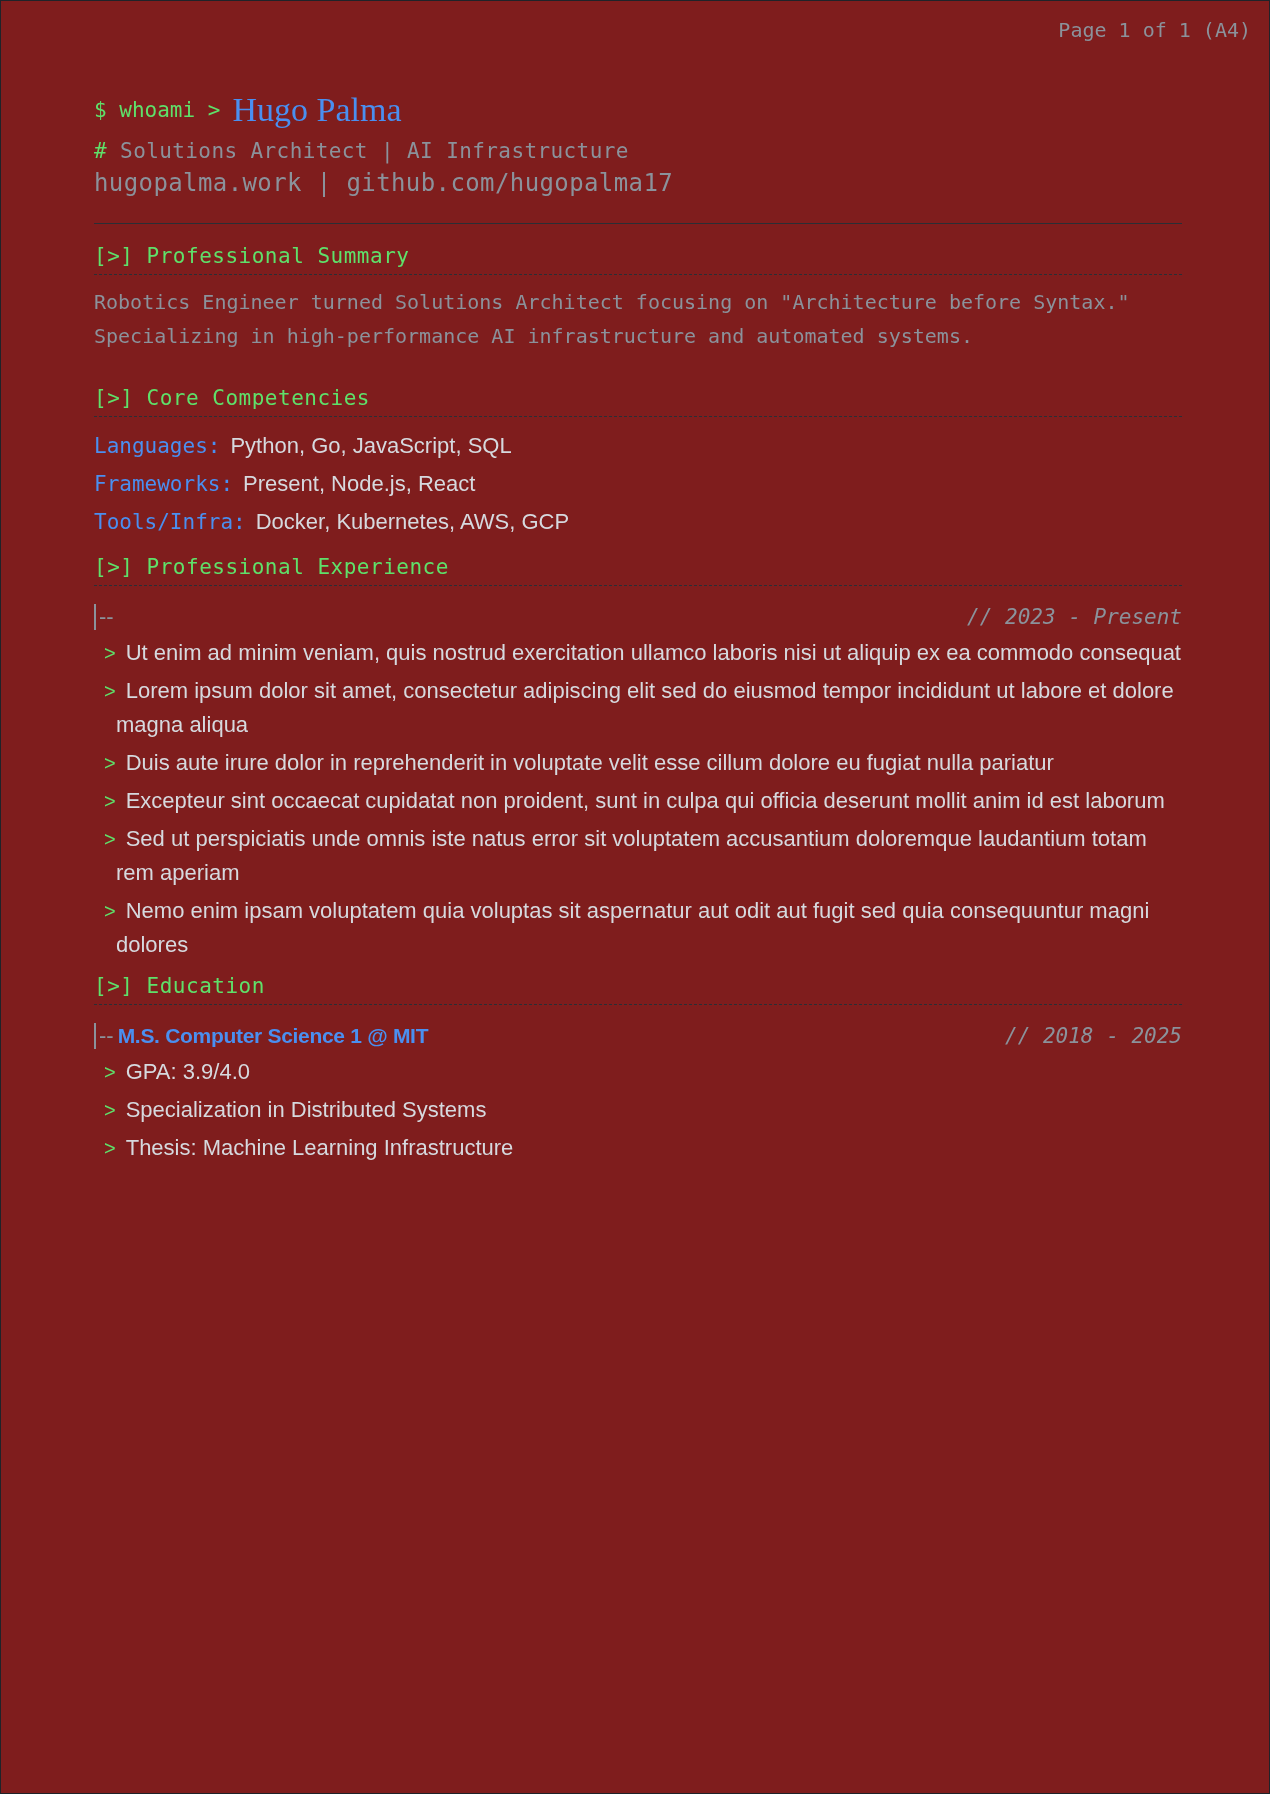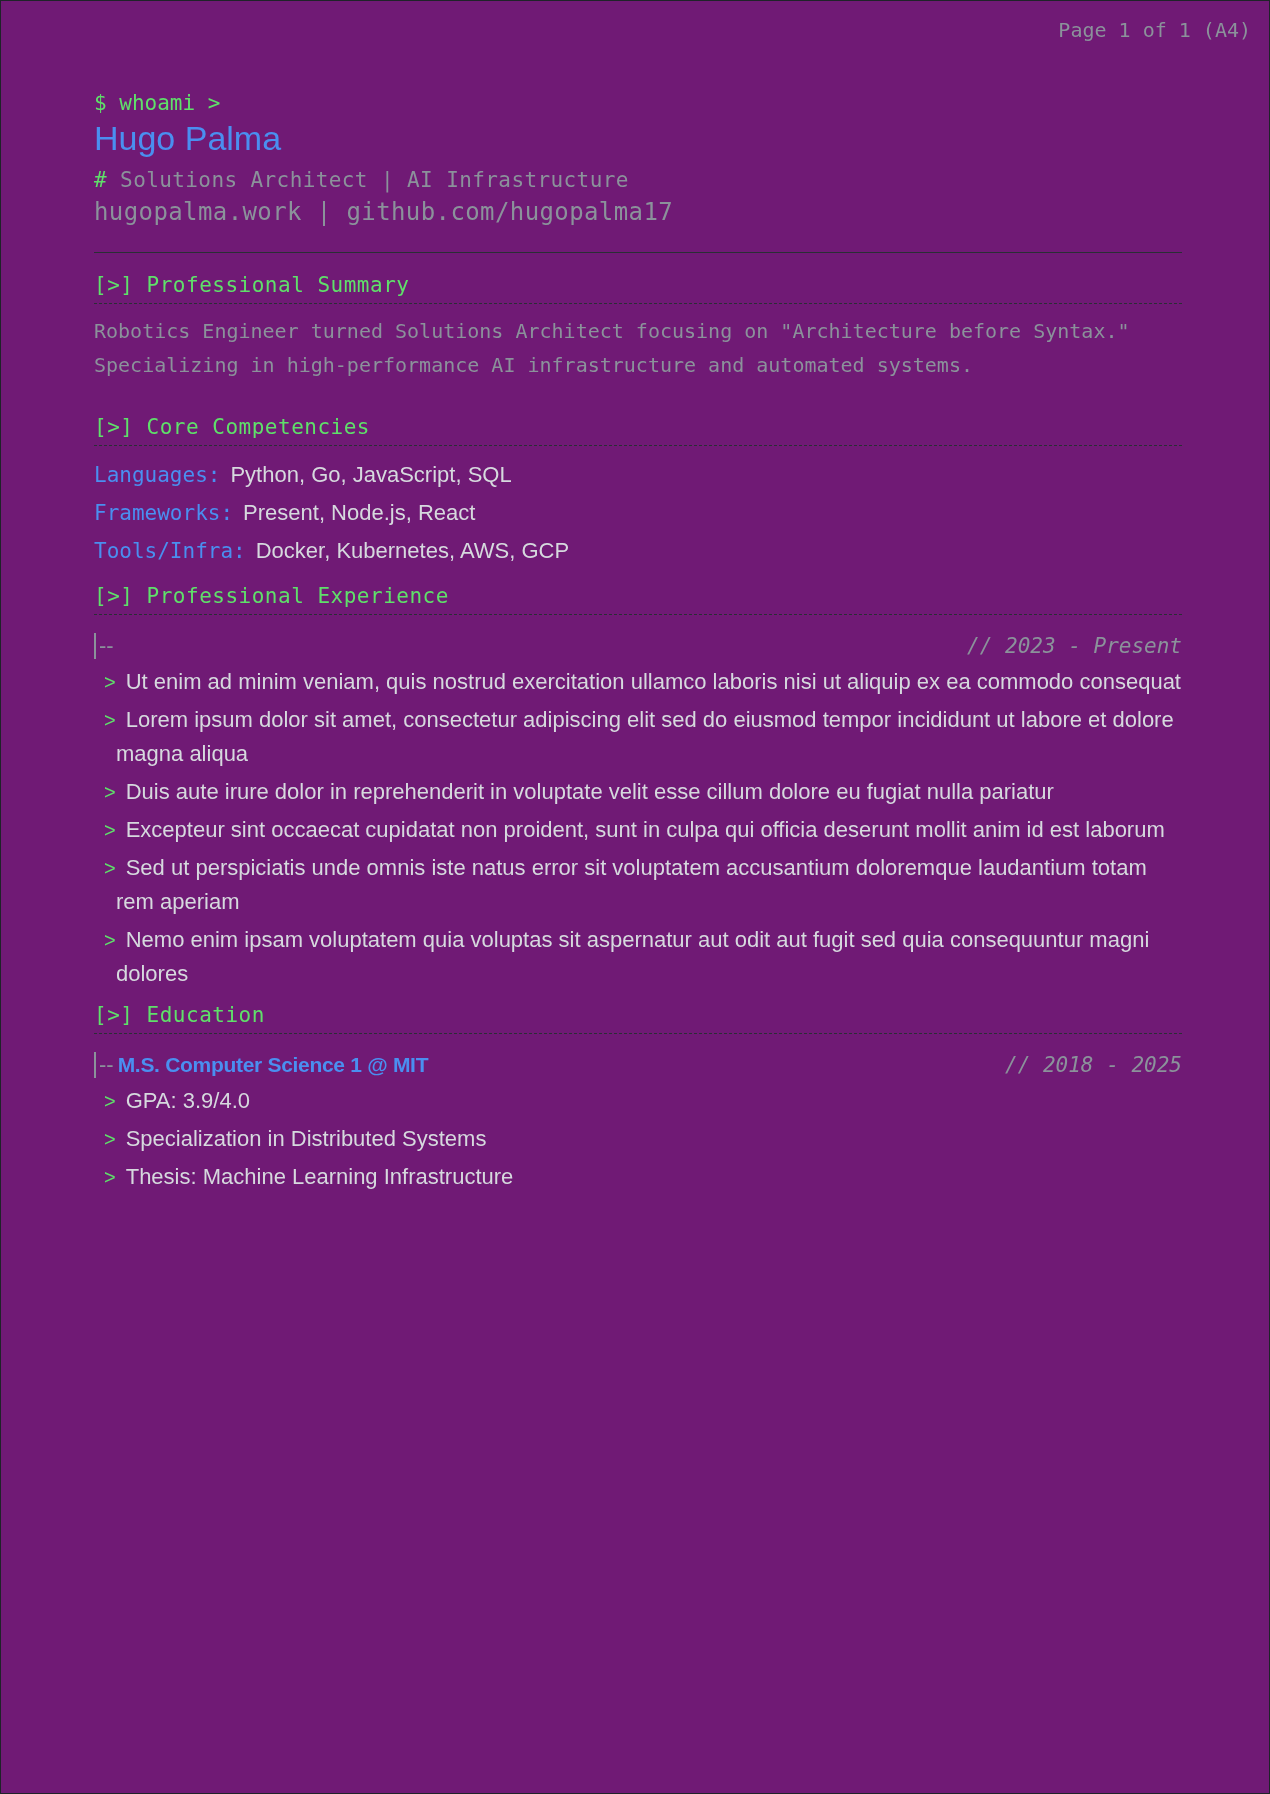--- a/index.html
+++ b/index.html
@@ -6,33 +6,33 @@
   body {
     width: 1270px; height: 1794px;
     background: #0b0e13;
     position: relative;
     overflow: hidden;
     font-family: "Liberation Sans", sans-serif;
   }
   .page {
     position: absolute; left: 0; top: 0; width: 1268px; height: 1792px;
     border: 1px solid #1f2329;
-    background: #701a75;
+    background: #7f1d1d;
   }
   .page-indicator {
     position: absolute; top: 17px; right: 18px;
     font-family: "DejaVu Sans Mono", monospace;
     font-size: 20px; color: #8b929b;
   }
   .content {
     position: absolute; left: 93px; top: 90px; width: 1088px;
   }
-  .header-line { display: flex; align-items: flex-start; gap: 4px; flex-direction: column; }
+  .header-line { display: flex; align-items: center; gap: 12px; }
   .prompt { color: #5fe06a; font-size: 21px; font-family: "DejaVu Sans Mono", monospace; }
-  .name { color: #4a8ff0; font-size: 34px; font-family: Liberation Sans, sans-serif; }
+  .name { color: #4a8ff0; font-size: 34px; font-family: Liberation Serif, serif; }
   .role { margin-top: 10px; color: #8b929b; font-size: 21px; font-family: "DejaVu Sans Mono", monospace; letter-spacing: 0.4px; }
   .role .hash { color: #5fe06a; }
   .links { margin-top: 6px; color: #8b929b; font-size: 24px; font-family: "DejaVu Sans Mono", monospace; letter-spacing: 0.4px; }
   .hr-solid { border: 0; border-top: 1px solid #2a2e35; margin: 26px 0 20px 0; }
   .section-title {
     color: #5fe06a; font-size: 21px; font-family: "DejaVu Sans Mono", monospace;
     letter-spacing: 0.5px;
     padding-bottom: 6px;
     border-bottom: 1px dashed #2a2e35;
     margin-bottom: 10px;

